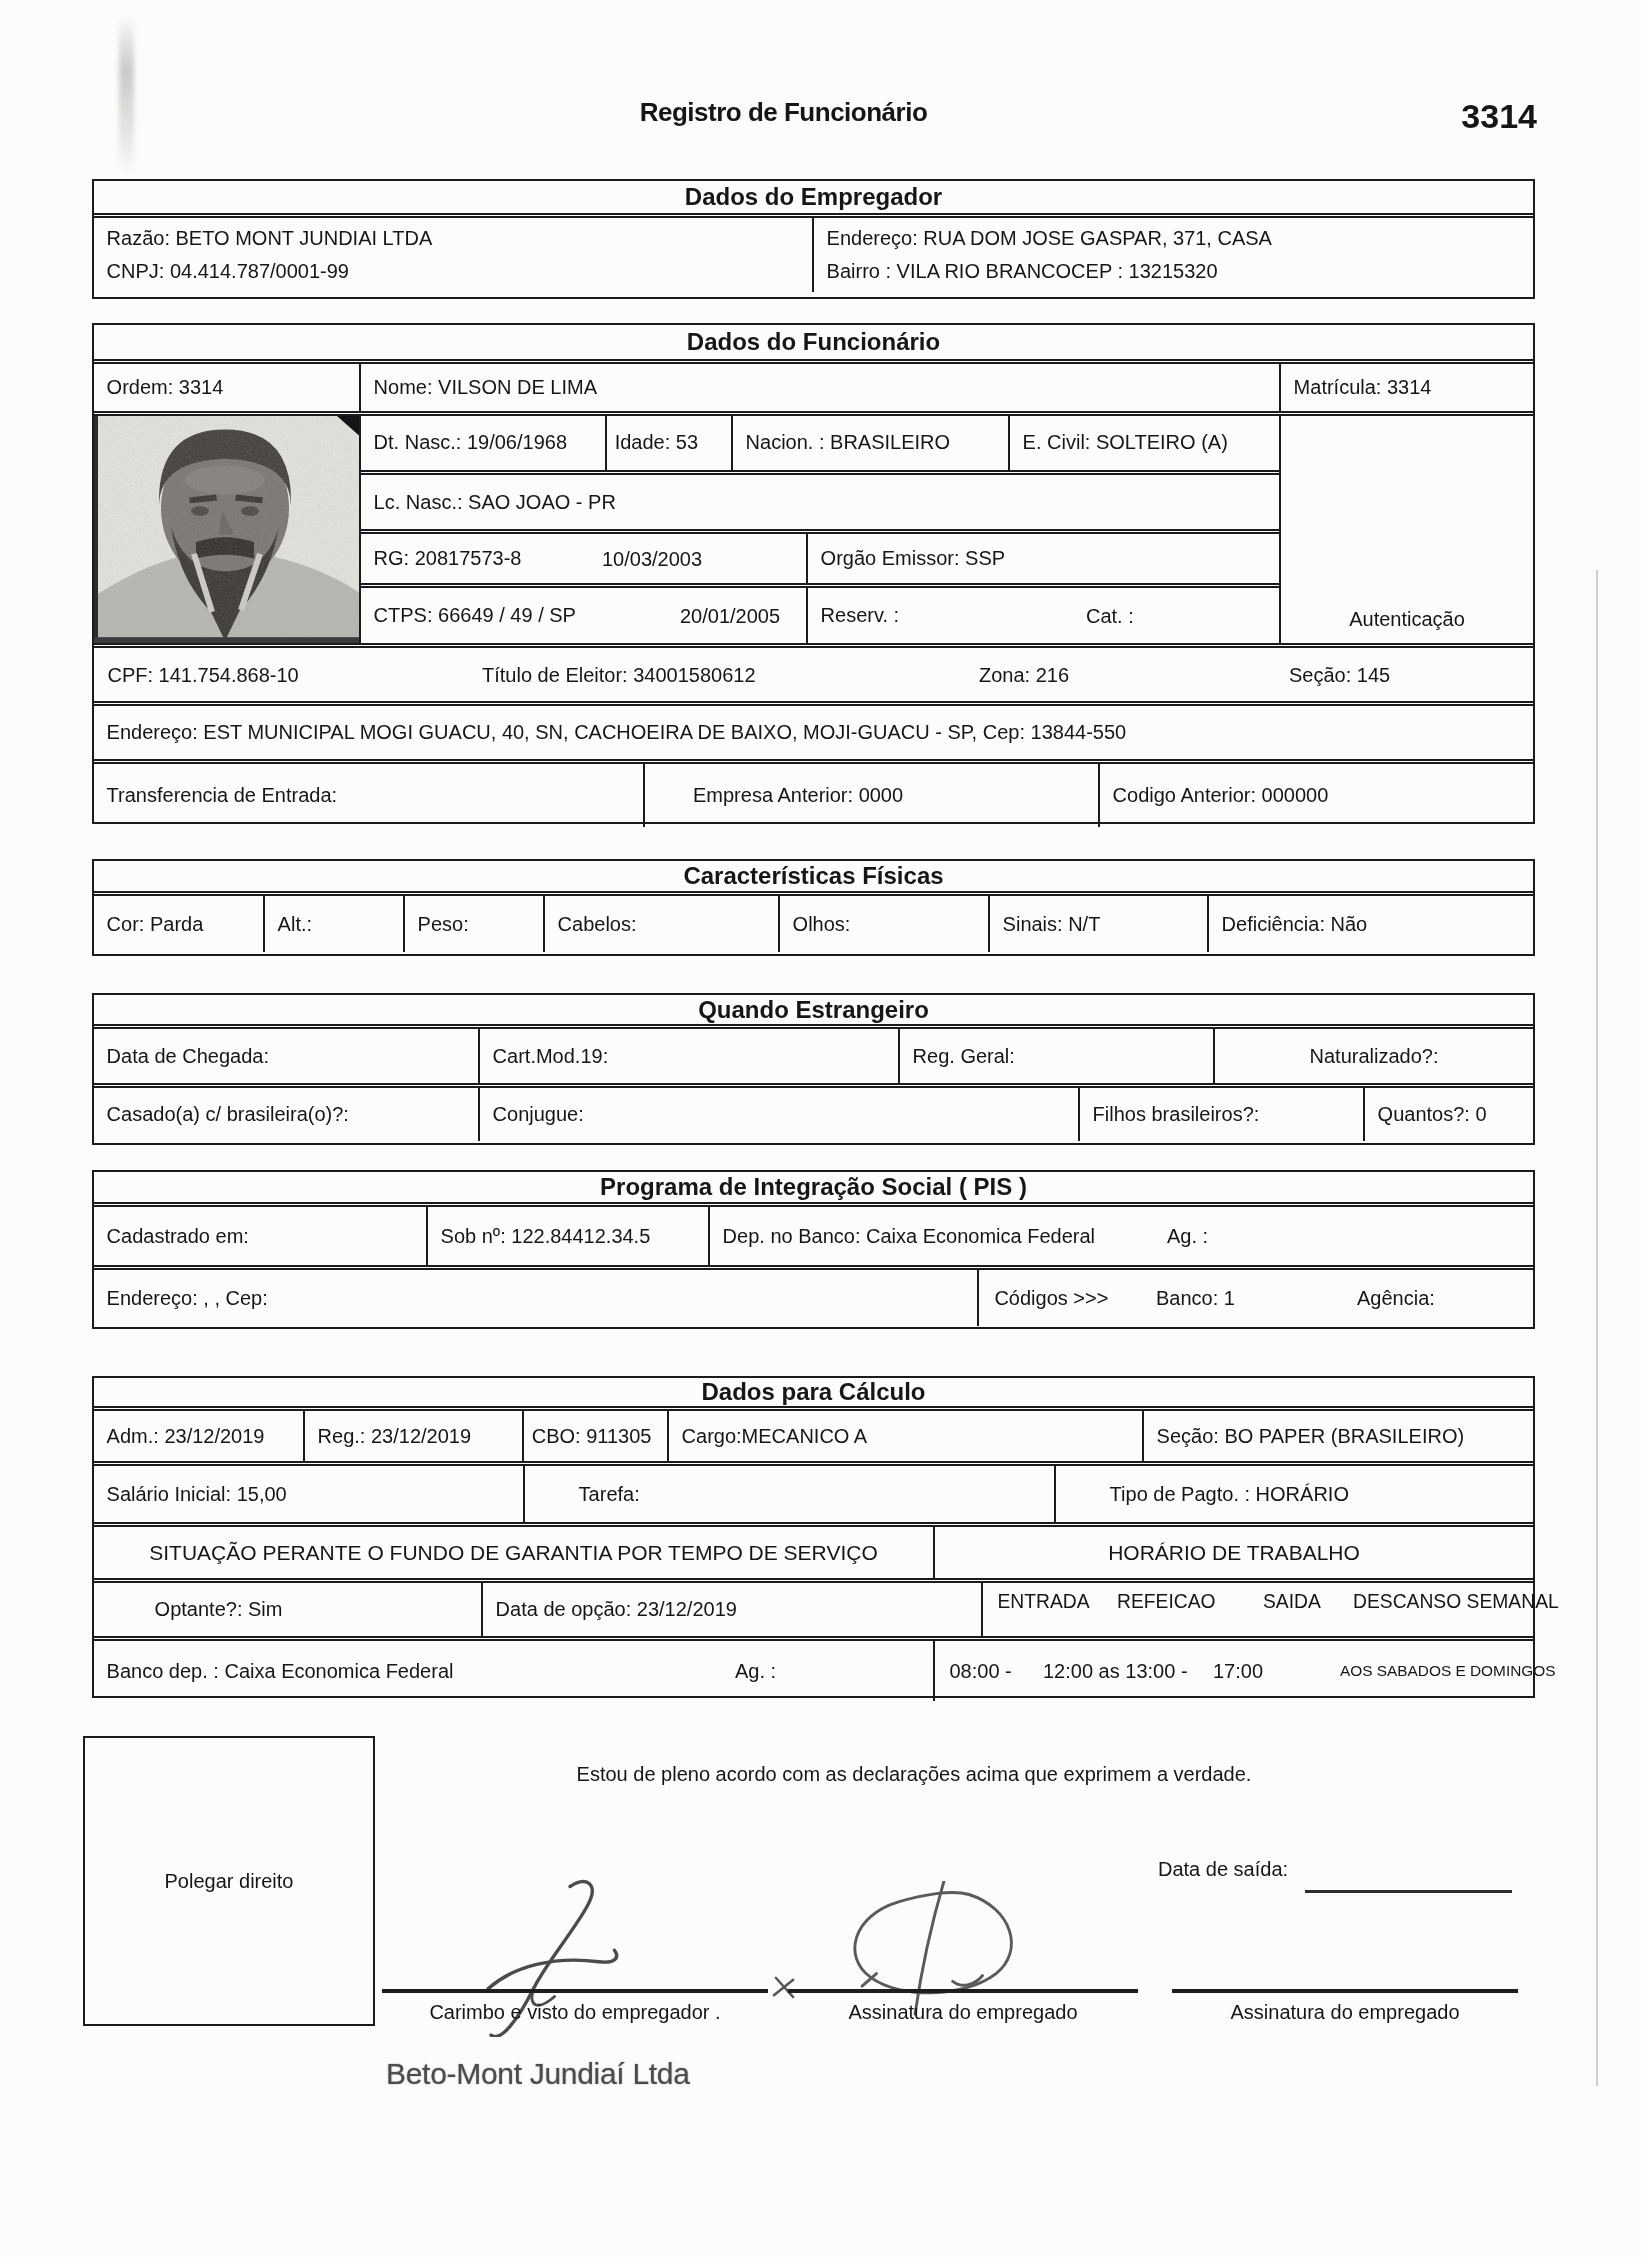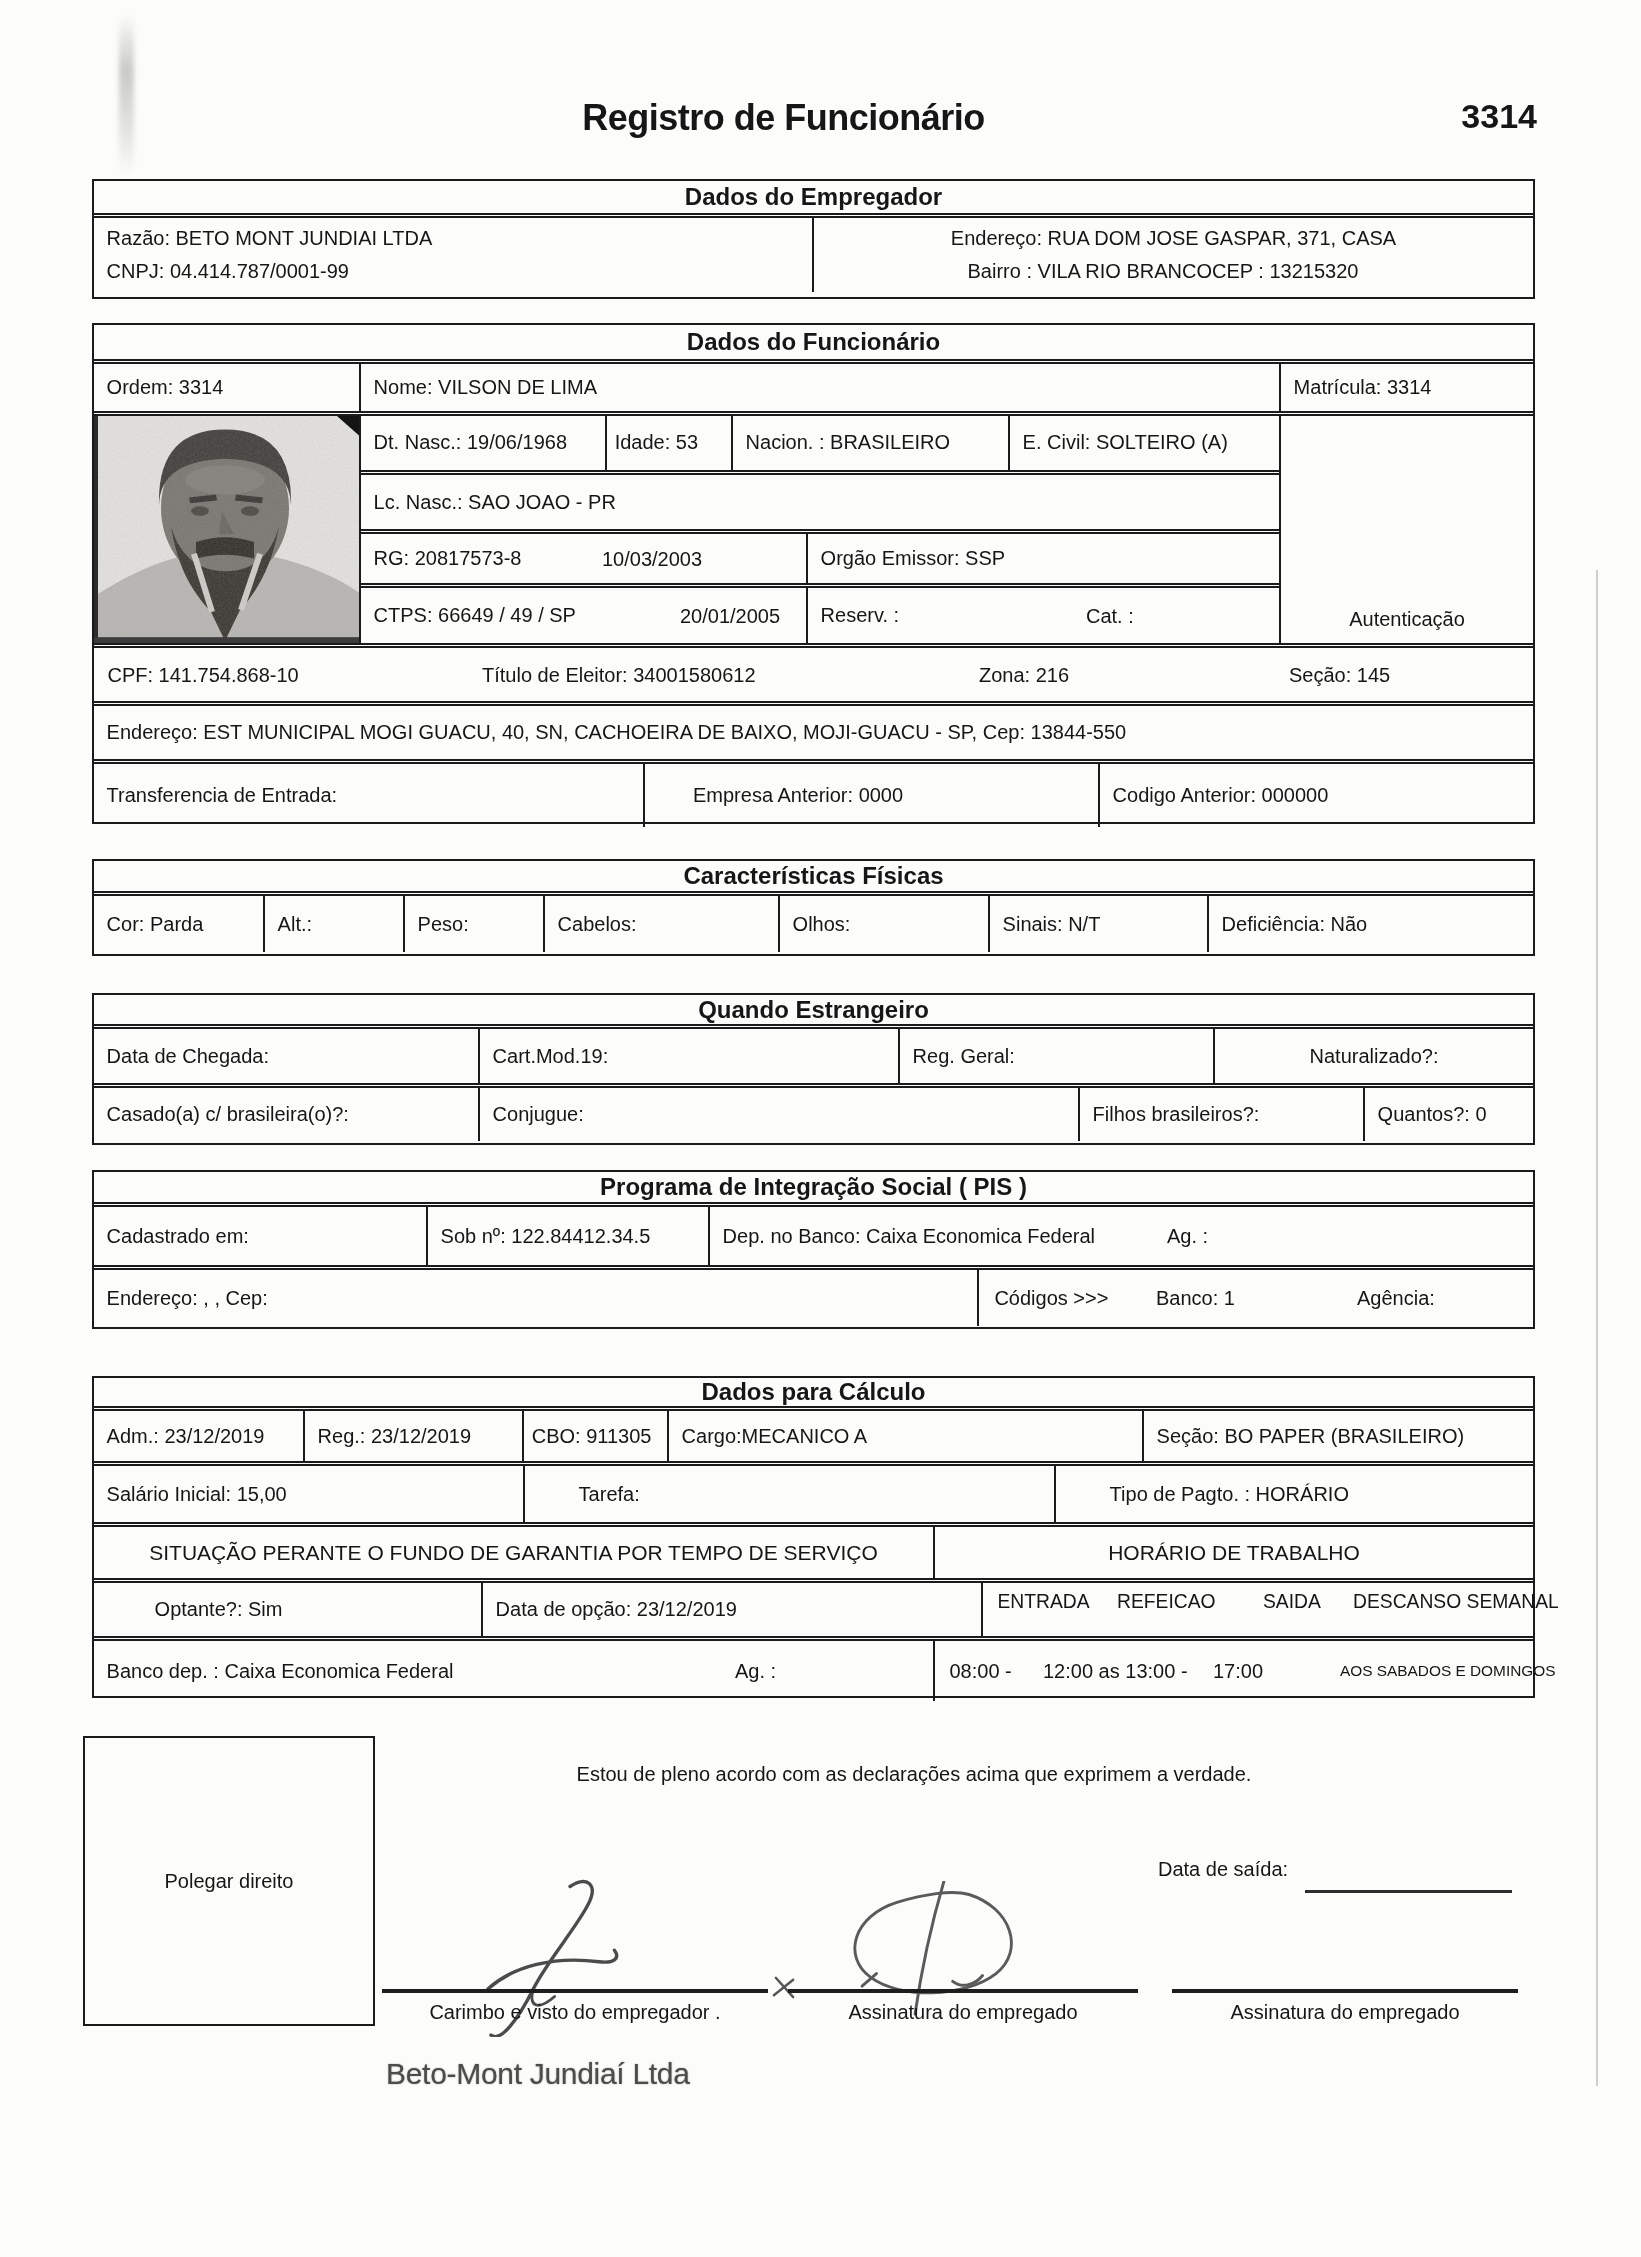--- a/index.html
+++ b/index.html
@@ -6,21 +6,21 @@
   .page {
     position:relative; width:1641px; height:2257px;
     background:#fcfcfa; overflow:hidden;
     font-family:"Liberation Sans", sans-serif;
     color:#161616; font-size:20px;
   }
   .abs { position:absolute; }
   
   .doc-title {
     position:absolute; top:97px; left:0; width:1567px;
-    text-align:center; font-size:36px; font-weight:700; letter-spacing:-0.5px;
+    text-align:center; font-size:26px; font-weight:700; letter-spacing:-0.5px;
   }
   .doc-number {
     position:absolute; top:97px; left:1417px; width:120px;
     text-align:right; font-size:34px; font-weight:700;
   }
   
   .sec {
     position:absolute; left:92px; width:1443px;
     border:2.9px solid #1b1b1b; box-sizing:border-box; background:transparent;
   }
@@ -81,21 +81,21 @@
   <div class="doc-title">Registro de Funcionário</div>
   <div class="doc-number">3314</div>
 
   <div class="sec" style="top:179px; height:120px;">
     <div class="sec-h" style="height:37px;">Dados do Empregador</div>
     <div class="row" style="height:74px;">
       <div class="c col vcenter" style="width:720px; align-items:flex-start;">
         <span>Razão: BETO MONT JUNDIAI  LTDA</span>
         <span style="margin-top:9.7px;">CNPJ:  04.414.787/0001-99</span>
       </div>
-      <div class="c col vcenter grow" style="align-items:center;">
+      <div class="c col vcenter grow" style="align-items:flex-start;">
         <span>Endereço: RUA DOM JOSE GASPAR, 371, CASA</span>
         <span style="margin-top:9.7px; display:flex; justify-content:space-between; padding-right:21px;">
           <span>Bairro : VILA RIO BRANCO</span>
           <span>CEP : 13215320</span>
         </span>
       </div>
     </div>
   </div>
 
   <div class="sec" style="top:323px; height:501px;">

